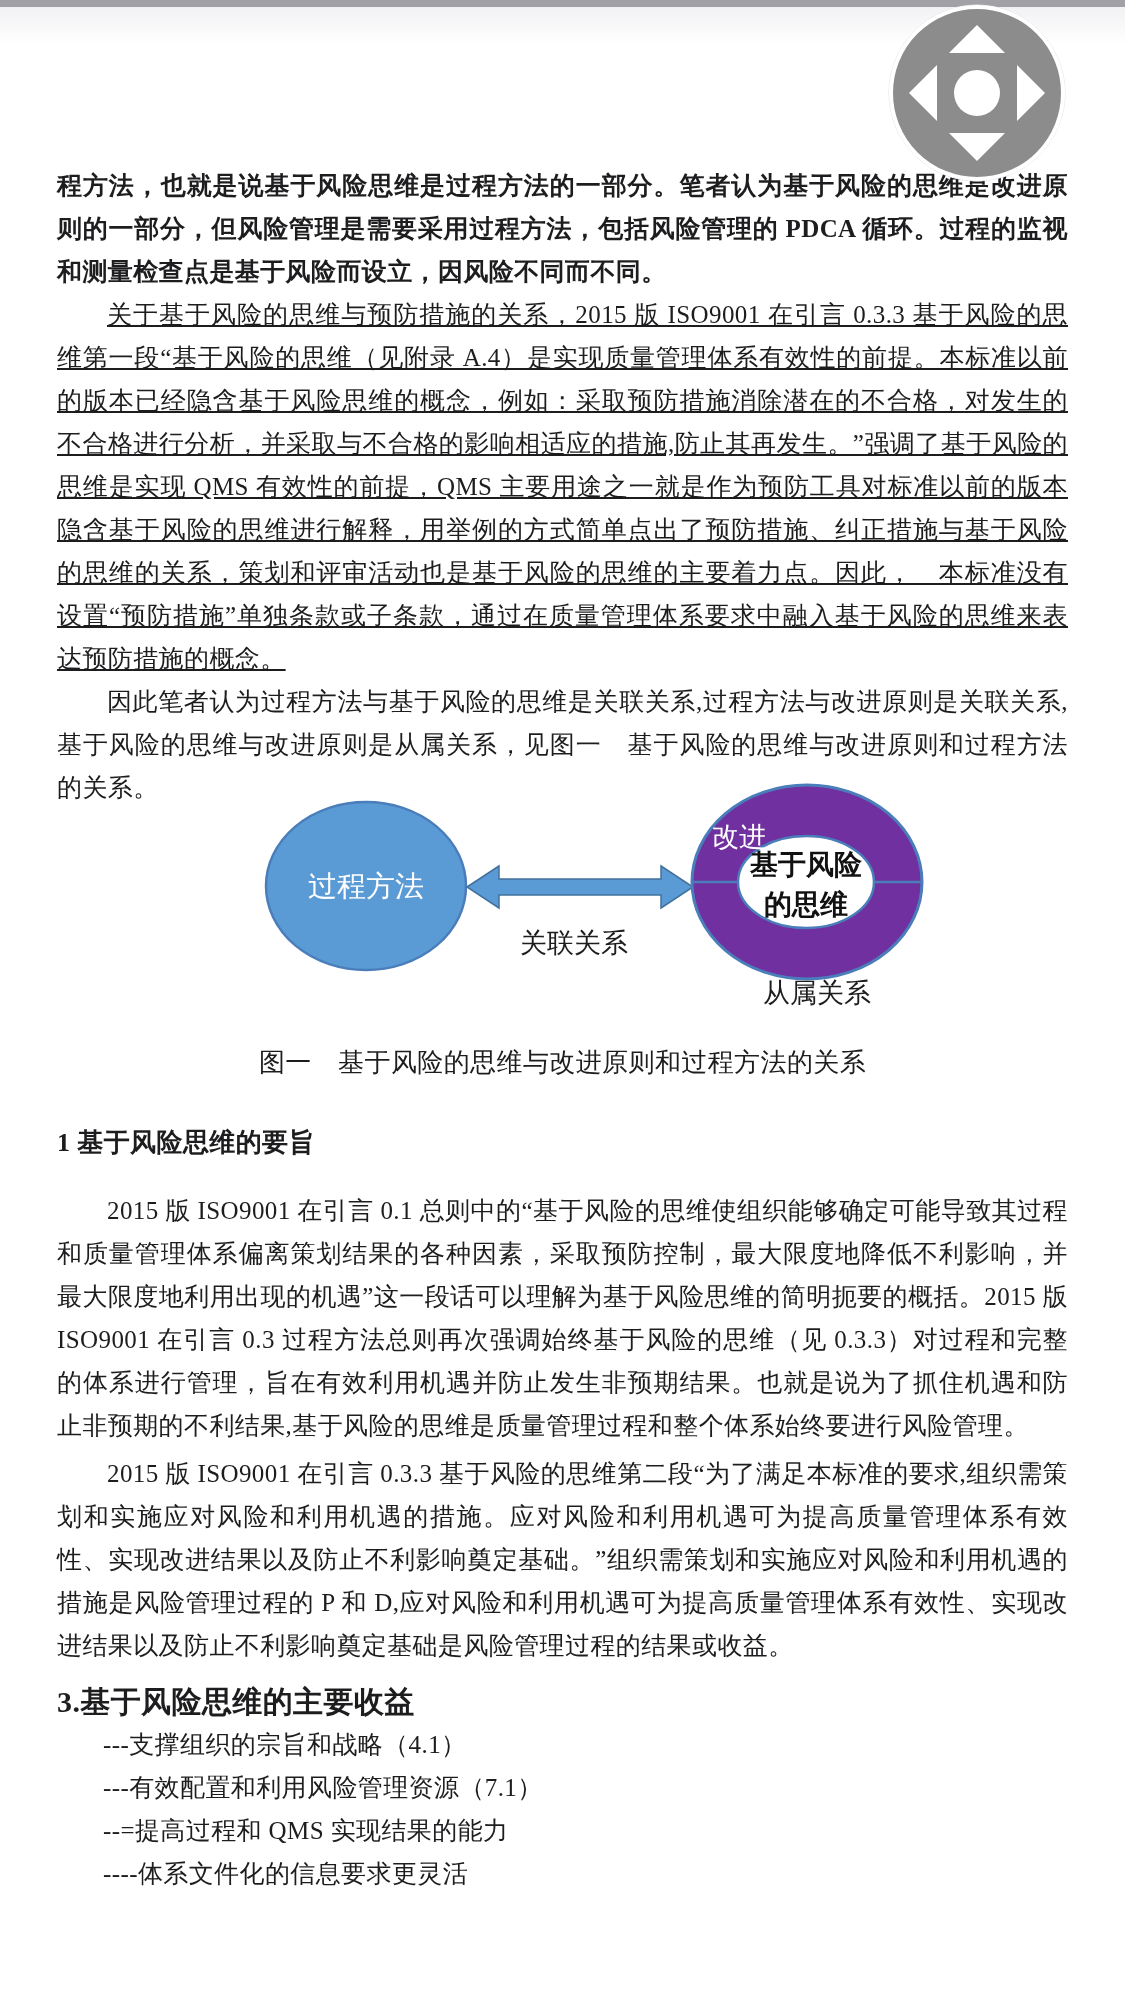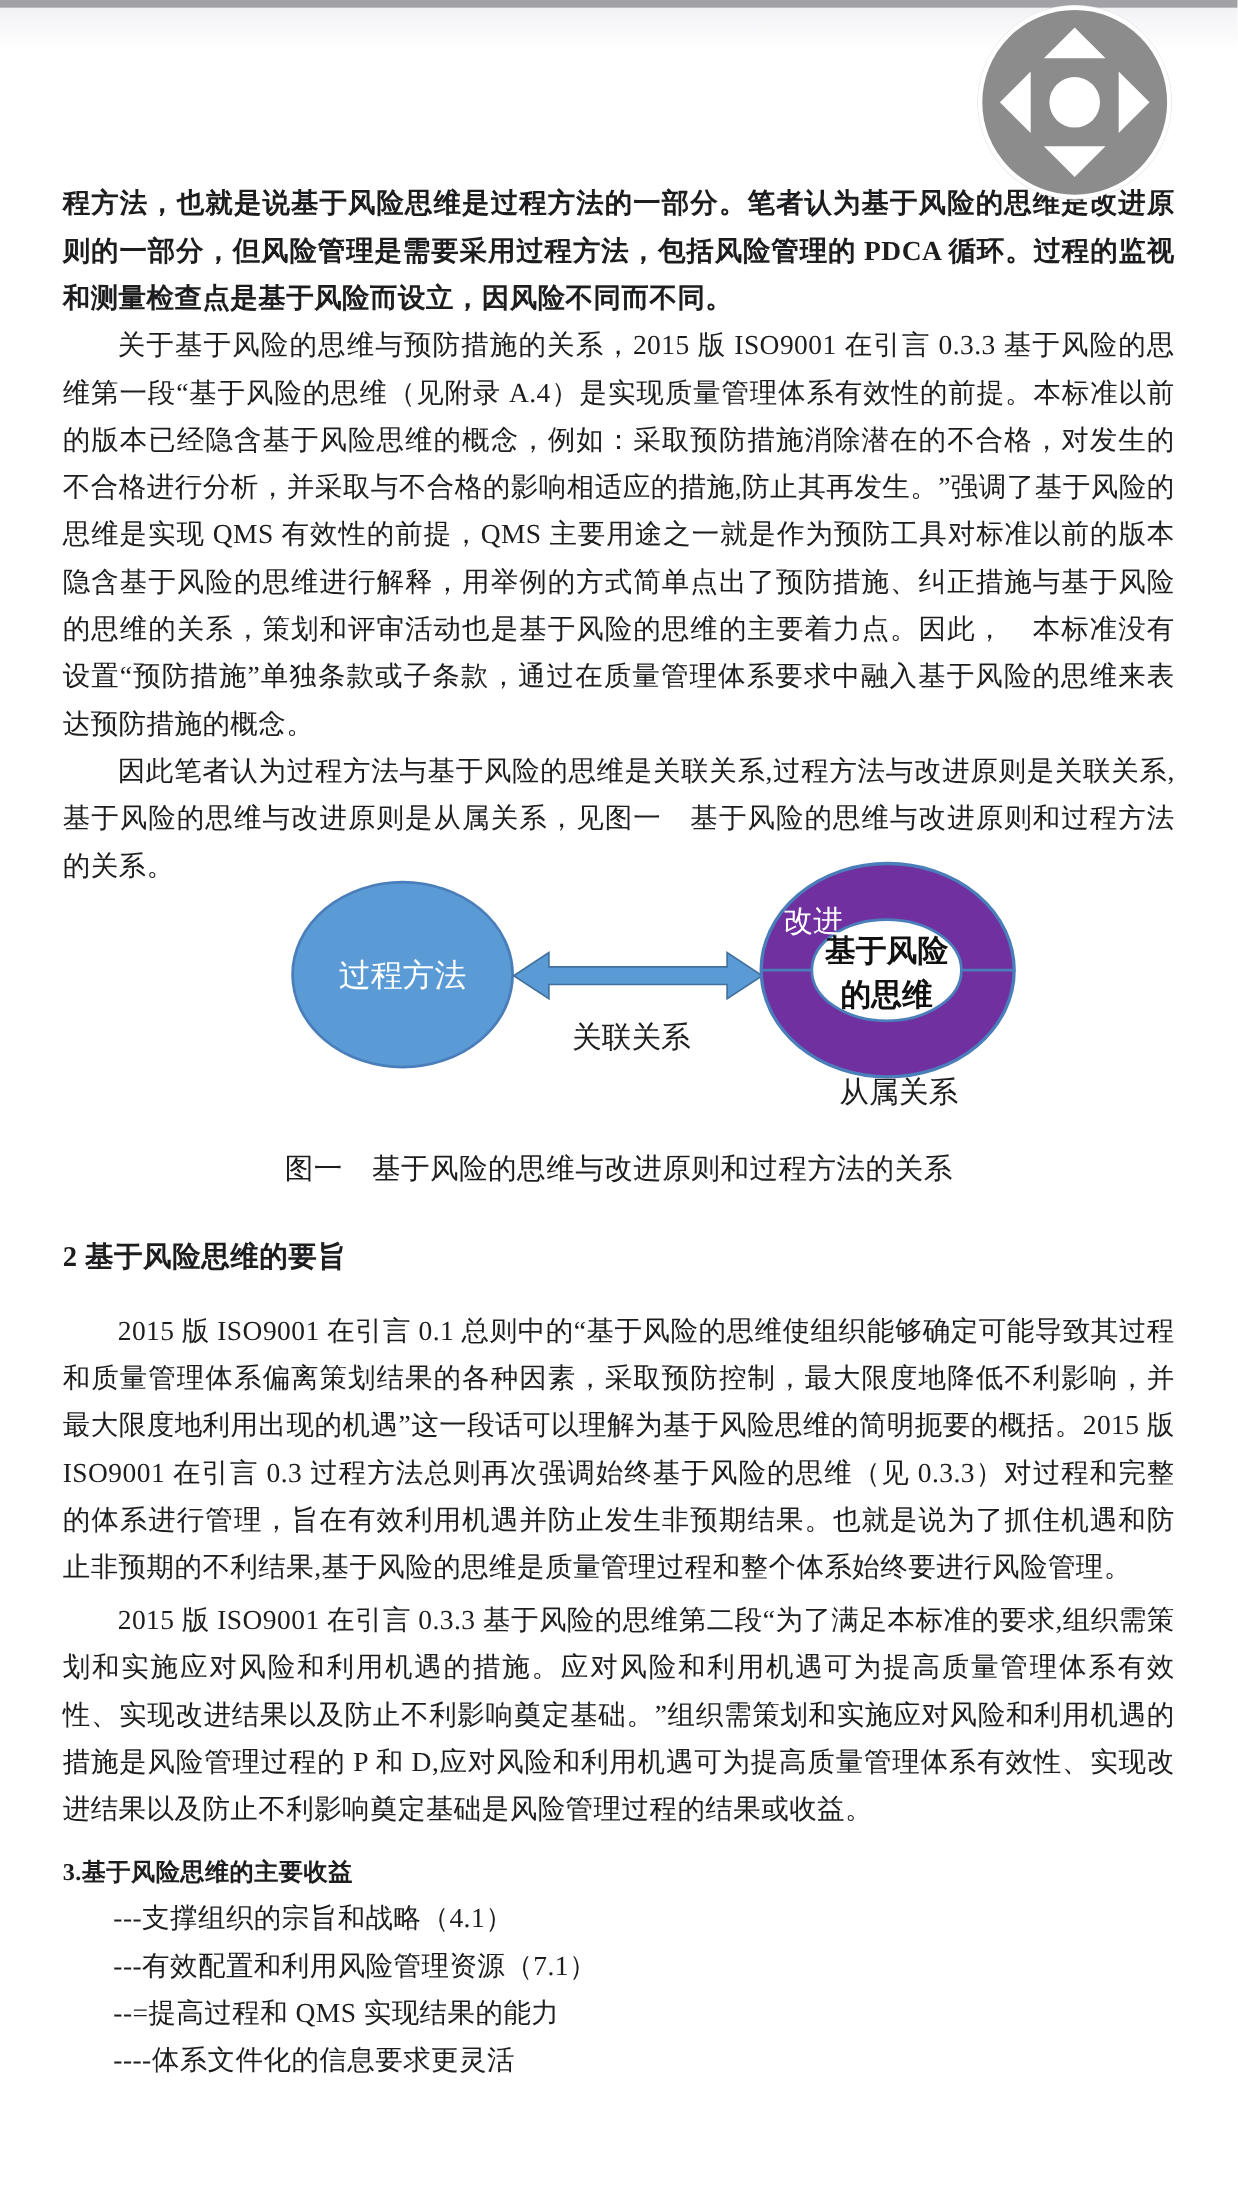--- a/index.html
+++ b/index.html
@@ -10,28 +10,28 @@
   }
   .top-bar { position:absolute; top:0; left:0; width:1125px; height:7px; background:#a1a1a6; z-index:6; }
   .top-shadow { position:absolute; top:7px; left:0; width:1125px; height:38px;
     background:linear-gradient(to bottom,#f2f2f5,#ffffff); z-index:1; }
   .nav-pad { position:absolute; left:884px; top:0; width:186px; height:186px; z-index:10; cursor:pointer; }
   .doc { position:absolute; left:57px; top:0; width:1011px; height:2001px; z-index:2; }
   .block { position:absolute; left:0; width:1011px; font-size:25px; line-height:43px;
     text-align:justify; text-justify:inter-ideograph; letter-spacing:0.4px; }
   .indent { text-indent:2em; }
   .p1 { top:139px;font-weight:bold; }
-  .p2 { top:268px; }
+  .p2 { top:268px;text-decoration:underline; }
   .p3 { top:655px; }
   .figure-wrap { position:absolute; left:-57px; top:770px; width:1125px; height:240px; }
   .caption { top:1041px; text-align:center; font-weight:normal; font-size:26px; }
   .h2 { top:1121px; font-weight:bold; font-size:26px; text-align:left; }
   .p4 { top:1164px; }
   .p5 { top:1427px;font-family:Liberation Serif, serif; }
-  .h3 { top:1680px; font-weight:bold; font-size:22px; text-align:left; }
+  .h3 { top:1680px; font-weight:bold; font-size:30px; text-align:left; }
   .benefits { top:1723px; text-align:left;margin-left:46px; }
   .benefits div { line-height:43px; }
   svg text { font-family:"Liberation Serif","DejaVu Serif",serif; }
 </style>
 </head>
 <body>
 
 <div class="top-bar"></div>
 <div class="top-shadow"></div>
 
@@ -67,21 +67,21 @@
 
       <text x="712" y="76" text-anchor="start" font-size="27" fill="#ffffff">改进</text>
       <text x="806" y="104" text-anchor="middle" font-size="28" font-weight="bold" fill="#111111">基于风险</text>
       <text x="806" y="144" text-anchor="middle" font-size="28" font-weight="bold" fill="#111111">的思维</text>
       <text x="817" y="232" text-anchor="middle" font-size="27" fill="#1d1d1f">从属关系</text>
     </svg>
   </div>
 
   <div class="block caption">图一　基于风险的思维与改进原则和过程方法的关系</div>
 
-  <div class="block h2">2 基于风险思维的要旨</div>
+  <div class="block h2">1 基于风险思维的要旨</div>
   <p class="block p4 indent">2015 版 ISO9001 在引言 0.1 总则中的“基于风险的思维使组织能够确定可能导致其过程和质量管理体系偏离策划结果的各种因素，采取预防控制，最大限度地降低不利影响，并最大限度地利用出现的机遇”这一段话可以理解为基于风险思维的简明扼要的概括。2015 版 ISO9001 在引言 0.3 过程方法总则再次强调始终基于风险的思维（见 0.3.3）对过程和完整的体系进行管理，旨在有效利用机遇并防止发生非预期结果。也就是说为了抓住机遇和防止非预期的不利结果,基于风险的思维是质量管理过程和整个体系始终要进行风险管理。</p>
   <p class="block p5 indent">2015 版 ISO9001 在引言 0.3.3 基于风险的思维第二段“为了满足本标准的要求,组织需策划和实施应对风险和利用机遇的措施。应对风险和利用机遇可为提高质量管理体系有效性、实现改进结果以及防止不利影响奠定基础。”组织需策划和实施应对风险和利用机遇的措施是风险管理过程的 P 和 D,应对风险和利用机遇可为提高质量管理体系有效性、实现改进结果以及防止不利影响奠定基础是风险管理过程的结果或收益。</p>
 
   <div class="block h3">3.基于风险思维的主要收益</div>
   <div class="block benefits">
     <div>---支撑组织的宗旨和战略（4.1）</div>
     <div>---有效配置和利用风险管理资源（7.1）</div>
     <div>--=提高过程和 QMS 实现结果的能力</div>
     <div>----体系文件化的信息要求更灵活</div>
   </div>

